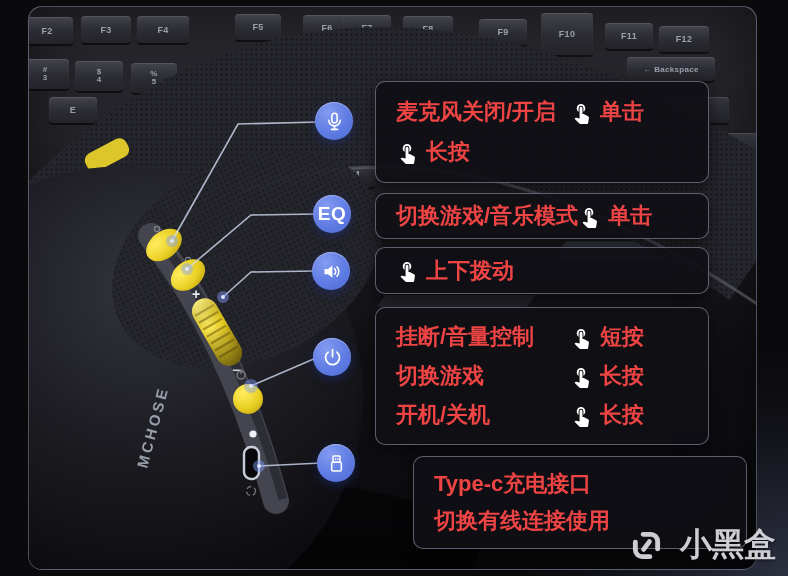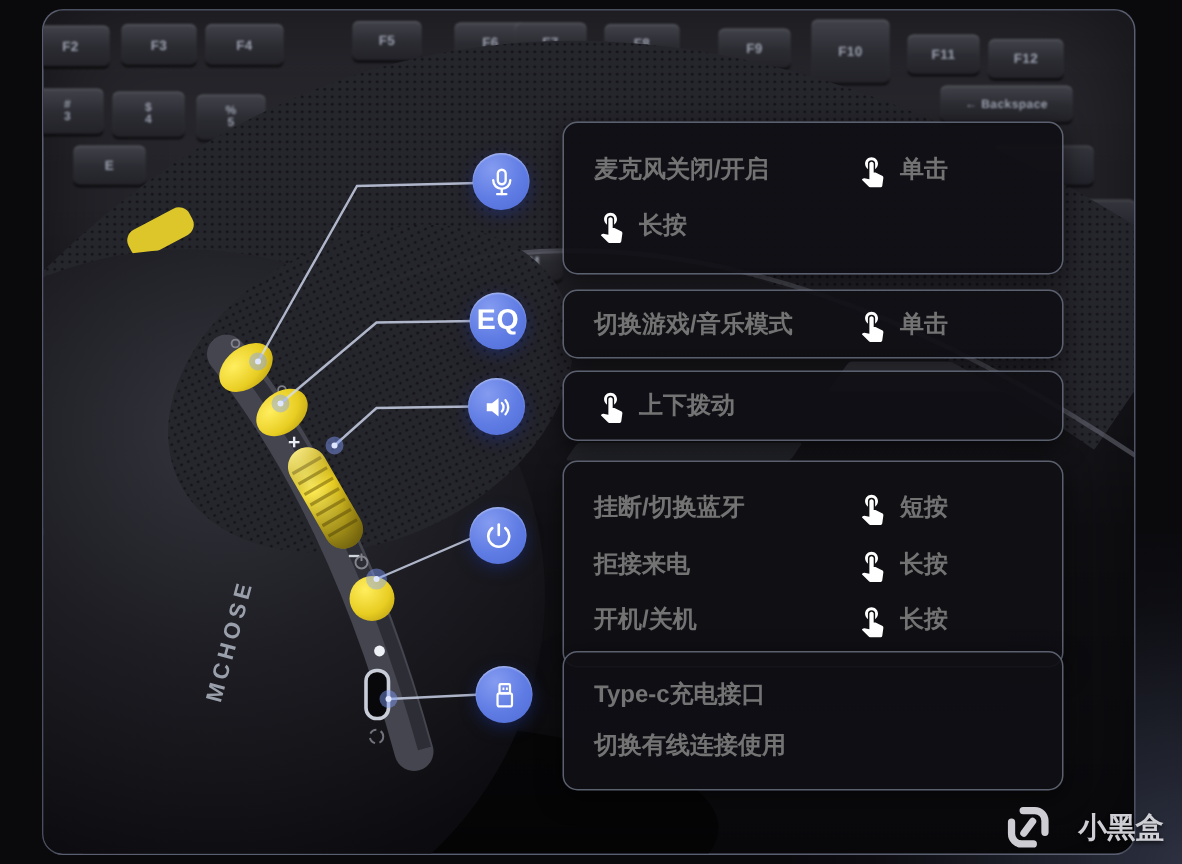--- a/index.html
+++ b/index.html
@@ -27,28 +27,28 @@
          display:flex;align-items:center;justify-content:center;
          box-shadow:0 3px 10px rgba(30,50,140,.5), inset 0 1px 1px rgba(255,255,255,.35);}
   .cicon svg{width:21px;height:21px;}
   .eq-text{font-size:19px;font-weight:800;color:#fff;letter-spacing:.5px;}
   
   .callout{position:absolute;left:346px;width:334px;z-index:5;box-sizing:border-box;
            background:rgba(15,15,20,.93);border:1.5px solid rgba(168,178,204,.5);border-radius:10px;
            display:flex;flex-direction:column;justify-content:space-evenly;padding:5px 0;
            box-shadow:0 5px 16px rgba(0,0,0,.55);}
   .crow{display:flex;align-items:center;justify-content:space-between;padding:0 20px;
-        color:#737373;font-weight:700;font-size:16px;white-space:nowrap;}
+        color:#ef4444;font-weight:700;font-size:22px;white-space:nowrap;}
   .gest{display:flex;align-items:center;gap:7px;flex:0 0 auto;width:118px;}
   .gest svg{width:23px;height:23px;flex:0 0 auto;}
   .conn{position:absolute;inset:0;z-index:4;pointer-events:none;}
   .hs{position:absolute;inset:0;z-index:2;}
   
   .watermark{position:absolute;right:12px;bottom:9px;z-index:30;display:flex;align-items:center;gap:18px;
-             color:#d8d8de;font-size:19px;font-weight:700;opacity:.95;text-shadow:0 1px 3px rgba(0,0,0,.7);}
+             color:#d8d8de;font-size:32px;font-weight:700;opacity:.95;text-shadow:0 1px 3px rgba(0,0,0,.7);}
   .watermark svg{width:31px;height:31px;}
 </style>
 </head>
 <body>
 
 <div class="stage">
   <div class="bg-glow"></div>
 
   <div class="photo">
 
@@ -257,49 +257,49 @@
           <svg viewBox="0 0 24 24" fill="#fff">
               <path d="M9 11.24V7.5a2.5 2.5 0 0 1 5 0v3.74c1.21-.81 2-2.18 2-3.74C16 5.01 13.99 3 11.5 3S7 5.01 7 7.5c0 1.56.79 2.93 2 3.74zm9.84 4.63l-4.54-2.26c-.17-.07-.35-.11-.54-.11H13v-6c0-.83-.67-1.5-1.5-1.5S10 6.67 10 7.5v10.74l-3.43-.72c-.08-.01-.15-.03-.24-.03-.31 0-.59.13-.79.33l-.79.8 4.94 4.94c.27.27.65.44 1.06.44h6.79c.75 0 1.33-.55 1.44-1.28l.75-5.27c.01-.07.02-.14.02-.2 0-.62-.38-1.16-.91-1.38z"></path>
             </svg>
           <span>上下拨动</span>
         </span>
       </div>
     </div>
 
     <div class="callout" style="top:300px;height:138px;">
       <div class="crow">
-        <span>挂断/切换蓝牙</span>
+        <span>挂断/音量控制</span>
         <span class="gest">
           <svg viewBox="0 0 24 24" fill="#fff">
               <path d="M9 11.24V7.5a2.5 2.5 0 0 1 5 0v3.74c1.21-.81 2-2.18 2-3.74C16 5.01 13.99 3 11.5 3S7 5.01 7 7.5c0 1.56.79 2.93 2 3.74zm9.84 4.63l-4.54-2.26c-.17-.07-.35-.11-.54-.11H13v-6c0-.83-.67-1.5-1.5-1.5S10 6.67 10 7.5v10.74l-3.43-.72c-.08-.01-.15-.03-.24-.03-.31 0-.59.13-.79.33l-.79.8 4.94 4.94c.27.27.65.44 1.06.44h6.79c.75 0 1.33-.55 1.44-1.28l.75-5.27c.01-.07.02-.14.02-.2 0-.62-.38-1.16-.91-1.38z"></path>
             </svg>
           <span>短按</span>
         </span>
       </div>
       <div class="crow">
-        <span>拒接来电</span>
+        <span>切换游戏</span>
         <span class="gest">
           <svg viewBox="0 0 24 24" fill="#fff">
               <path d="M9 11.24V7.5a2.5 2.5 0 0 1 5 0v3.74c1.21-.81 2-2.18 2-3.74C16 5.01 13.99 3 11.5 3S7 5.01 7 7.5c0 1.56.79 2.93 2 3.74zm9.84 4.63l-4.54-2.26c-.17-.07-.35-.11-.54-.11H13v-6c0-.83-.67-1.5-1.5-1.5S10 6.67 10 7.5v10.74l-3.43-.72c-.08-.01-.15-.03-.24-.03-.31 0-.59.13-.79.33l-.79.8 4.94 4.94c.27.27.65.44 1.06.44h6.79c.75 0 1.33-.55 1.44-1.28l.75-5.27c.01-.07.02-.14.02-.2 0-.62-.38-1.16-.91-1.38z"></path>
             </svg>
           <span>长按</span>
         </span>
       </div>
       <div class="crow">
         <span>开机/关机</span>
         <span class="gest">
           <svg viewBox="0 0 24 24" fill="#fff">
               <path d="M9 11.24V7.5a2.5 2.5 0 0 1 5 0v3.74c1.21-.81 2-2.18 2-3.74C16 5.01 13.99 3 11.5 3S7 5.01 7 7.5c0 1.56.79 2.93 2 3.74zm9.84 4.63l-4.54-2.26c-.17-.07-.35-.11-.54-.11H13v-6c0-.83-.67-1.5-1.5-1.5S10 6.67 10 7.5v10.74l-3.43-.72c-.08-.01-.15-.03-.24-.03-.31 0-.59.13-.79.33l-.79.8 4.94 4.94c.27.27.65.44 1.06.44h6.79c.75 0 1.33-.55 1.44-1.28l.75-5.27c.01-.07.02-.14.02-.2 0-.62-.38-1.16-.91-1.38z"></path>
             </svg>
           <span>长按</span>
         </span>
       </div>
     </div>
 
-    <div class="callout" style="top:427px;height:93px;">
+    <div class="callout" style="top:449px;height:93px;margin-left:38px;">
       <div class="crow">
         <span>Type-c充电接口</span>
       </div>
       <div class="crow">
         <span>切换有线连接使用</span>
       </div>
     </div>
 
   </div>
 

